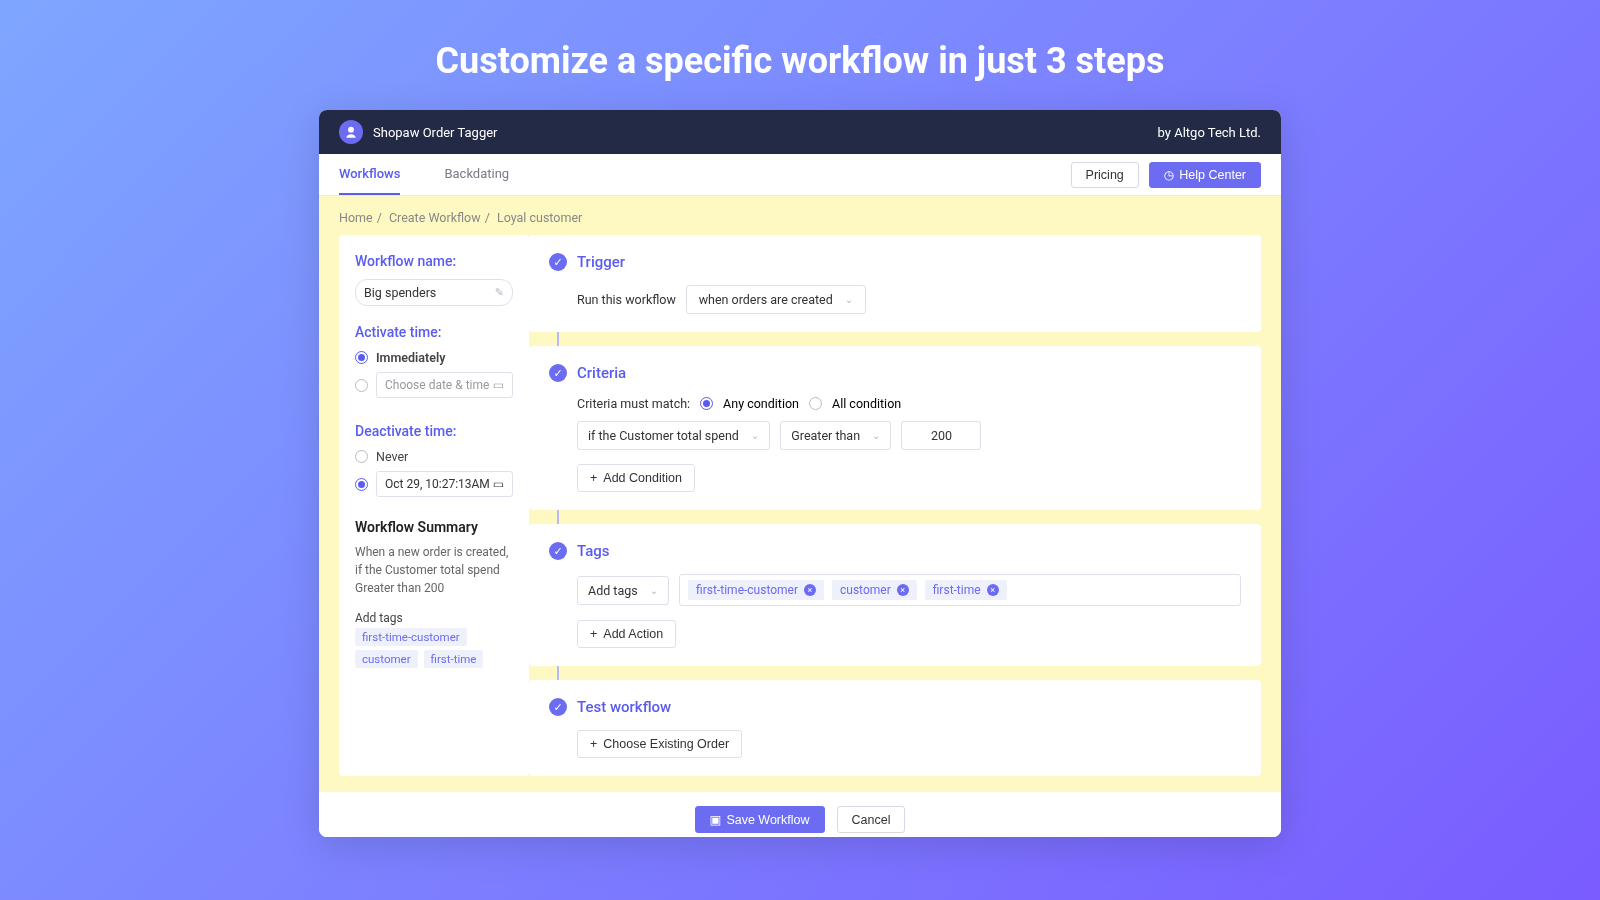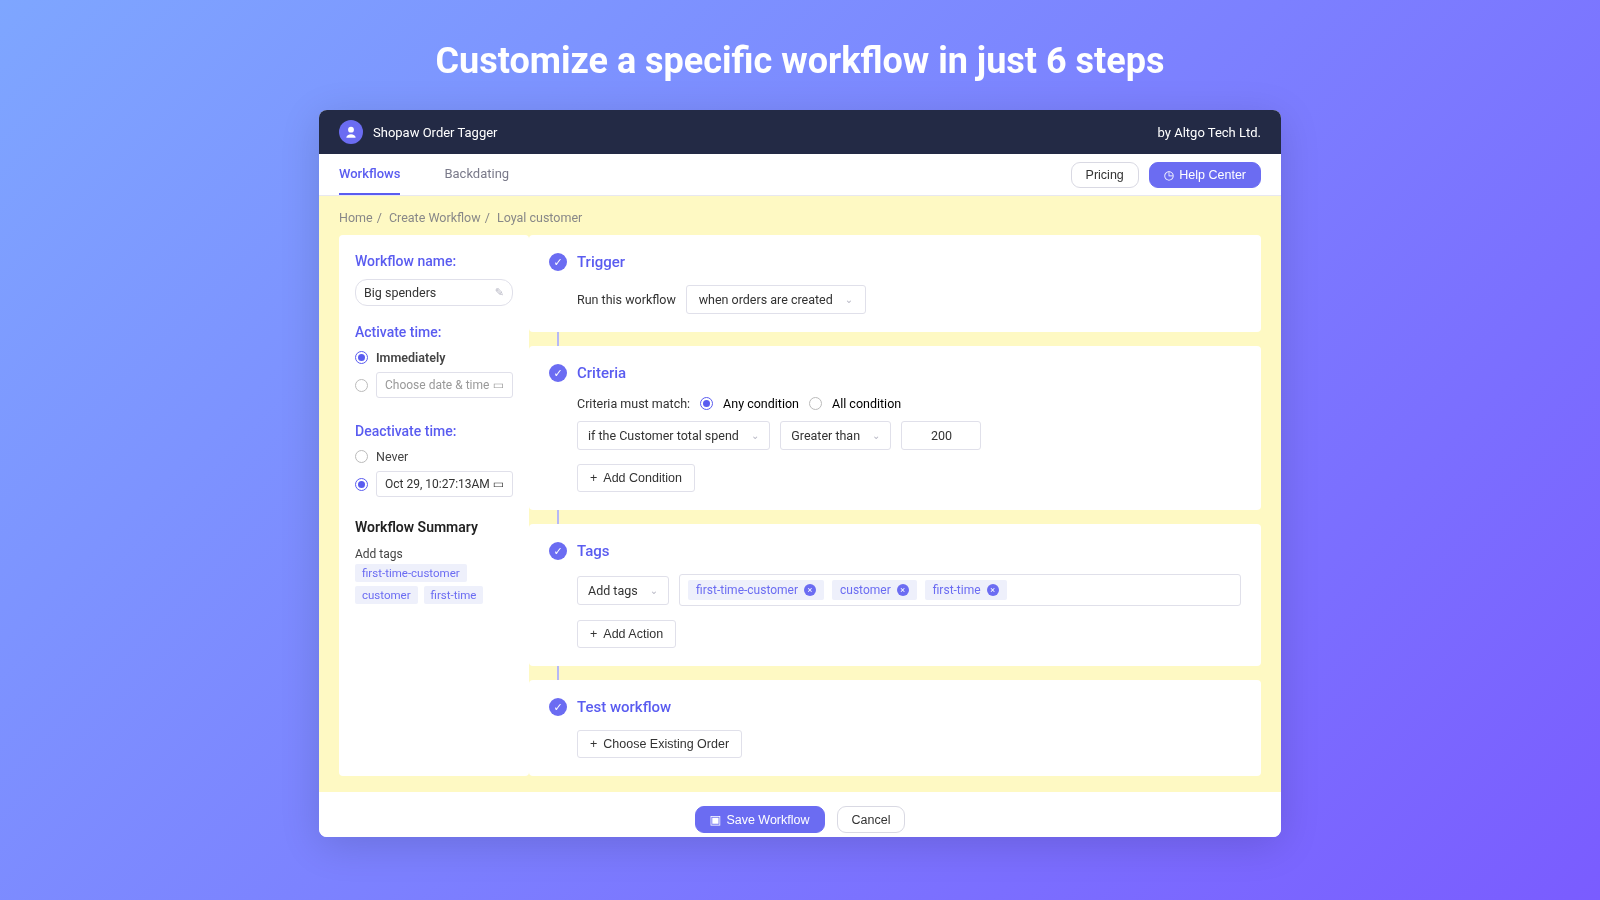--- a/index.html
+++ b/index.html
@@ -57,21 +57,21 @@
   border-bottom: 2px solid transparent;
 }
 .tab.active { color: #5a5cf0; border-bottom-color: #5a5cf0; font-weight: 500; }
 .toolbar-right { display: flex; gap: 10px; padding: 6px 0;}
 .btn {
   border: 1px solid #d9d9e3;
   background: #fff;
   color: #333;
   padding: 5px 14px;
   font-size: 12.5px;
-  border-radius: 9px;
+  border-radius: 3px;
   cursor: pointer;
   display: inline-flex;
   align-items: center;
   gap: 5px;
 }
 .btn.primary { background: #6b6cf2; color: #fff; border-color: #6b6cf2; }
 .btn .icon { font-size: 12px; }
 .workspace { background: #fef9c3; padding: 14px 20px 16px; }
 .breadcrumb { font-size: 12.5px; color: #888; margin-bottom: 10px; }
 .breadcrumb .sep { margin: 0 4px; }
@@ -152,21 +152,21 @@
 }
 .footer-actions {
   display:flex; justify-content:center; gap:12px; padding: 14px 0 4px;
   background: #fff;
 }
 .spacer { height: 18px; }
 </style>
 </head>
 <body>
 
-<h1 class="hero-title">Customize a specific workflow in just 6 steps</h1>
+<h1 class="hero-title">Customize a specific workflow in just 3 steps</h1>
 
 <div class="app-window">
 
   <div class="app-header">
     <div class="app-header-left">
       <div class="app-logo">
         <svg viewBox="0 0 24 24" width="14" height="14" fill="#fff">
             <circle cx="12" cy="8" r="5"></circle>
             <path d="M4 22c0-4 4-6 8-6s8 2 8 6z"></path>
           </svg>
@@ -228,20 +228,21 @@
         </div>
         <div class="radio-row">
           <span class="radio selected"></span>
           <div class="date-input filled">
             <span>Oct 29, 10:27:13AM</span>
             <span>▭</span>
           </div>
         </div>
 
         <div class="summary-title">Workflow Summary</div>
+        <div class="summary-text">When a new order is created, if the Customer total spend Greater than 200</div>
         <div>
           <span class="tag-label">Add tags</span>
           <span class="tag-chip">first-time-customer</span>
           <span class="tag-chip">customer</span>
           <span class="tag-chip">first-time</span>
         </div>
       </div>
 
       <div class="right-panel">
 

